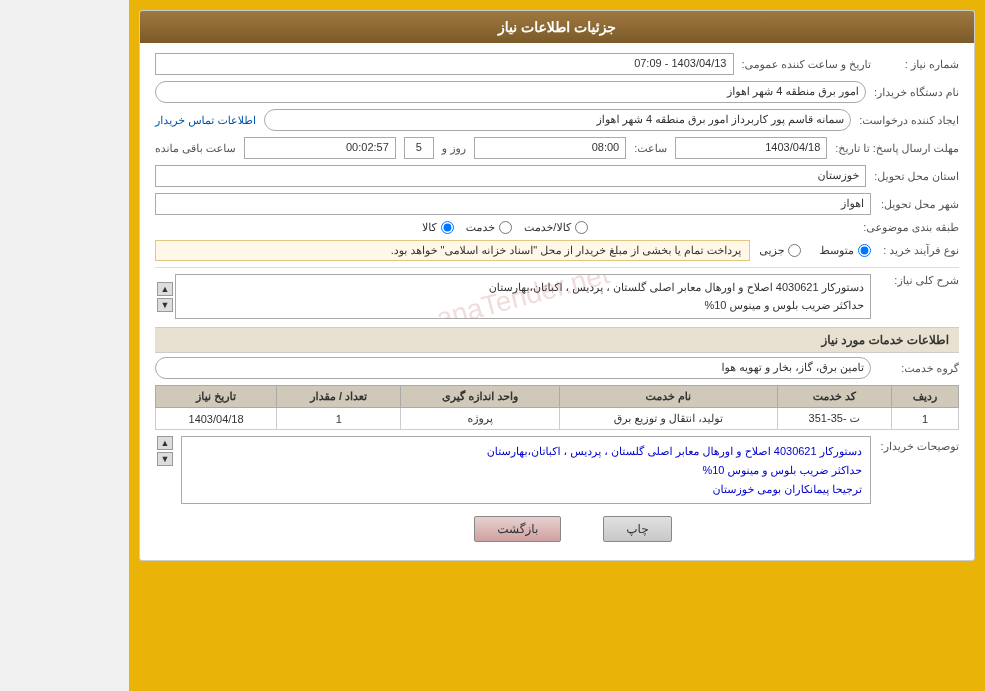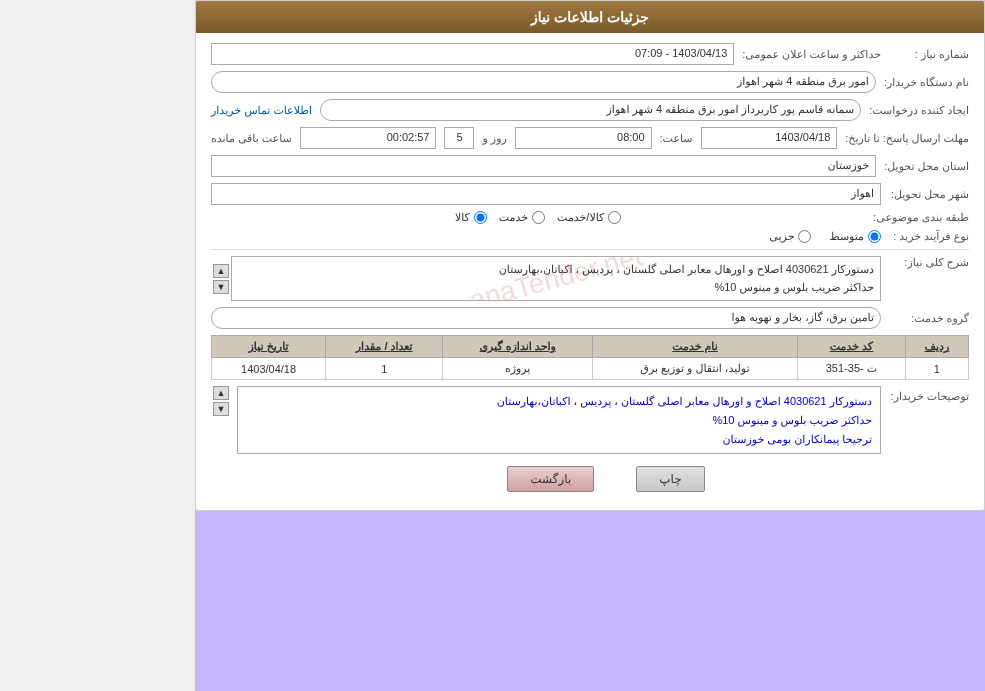--- a/index.html
+++ b/index.html
@@ -5,23 +5,24 @@
     * { box-sizing: border-box; margin: 0; padding: 0; }
     body {
       font-family: Tahoma, Arial, sans-serif;
       font-size: 12px;
       background: #f0f0f0;
       direction: rtl;
       color: #333;
     }
 
     .page-wrapper {
-      width: 790px;
+      width: 856px;
       min-height: 691px;
-      background: #c4b5fd;
+      background: #eab308;
+      padding: 10px;
     }
 
     .main-card {
       background: #fff;
       border: 1px solid #ccc;
       border-radius: 3px;
       overflow: hidden;
     }
 
     .card-header {
@@ -143,21 +144,20 @@
       margin-top: 4px;
       font-size: 11px;
     }
 
     .services-table th {
       background: #d0c8b8;
       border: 1px solid #aaa;
       padding: 4px 6px;
       text-align: center;
       font-weight: bold;
-      text-decoration: underline;
     }
 
     .services-table td {
       border: 1px solid #ccc;
       padding: 4px 6px;
       text-align: center;
     }
 
     .services-table tr:nth-child(even) td {
       background: #f9f9f9;
@@ -253,21 +253,21 @@
   <div class="main-card">
 
     <div class="card-header">
       <span>جزئیات اطلاعات نیاز</span>
     </div>
 
     <div class="card-body">
 
       <div class="info-row">
         <span class="label">شماره نیاز :</span>
-        <span class="label">حداکثر و ساعت اعلان عمومی:</span>
+        <span class="label">تاریخ و ساعت کننده عمومی:</span>
         <div class="value-box medium">1403/04/13 - 07:09</div>
       </div>
 
       <div class="info-row">
         <span class="label">نام دستگاه خریدار:</span>
         <div class="value-box wide">امور برق منطقه 4 شهر اهواز</div>
       </div>
 
       <div class="info-row">
         <span class="label">ایجاد کننده درخواست:</span>
@@ -317,39 +317,43 @@
       <div class="info-row">
         <span class="label">نوع فرآیند خرید :</span>
         <label class="radio-item" style="margin-left:10px;">
           <input type="radio" name="process" checked="" style="">
           <span>متوسط</span>
         </label>
         <label class="radio-item" style="margin-left:1px;">
           <input type="radio" name="process" style="">
           <span>جزیی</span>
         </label>
+        <span class="note-box">پرداخت تمام یا بخشی از مبلغ خریدار از محل "اسناد خزانه اسلامی" خواهد بود.</span>
       </div>
 
       <hr class="divider">
 
       <div class="info-row" style="align-items:flex-start;">
         <span class="label">شرح کلی نیاز:</span>
         <div style="display:flex;flex:1;gap:2px;">
           <div class="description-box watermark-area">
             <span style="white-space:pre-line;">دستورکار 4030621 اصلاح و اورهال معابر اصلی گلستان ، پردیس ، اکباتان،بهارستان
 حداکثر ضریب بلوس و مینوس 10%</span>
             <div class="watermark">anaTender.net</div>
           </div>
           <div class="scroll-arrows">
             <div class="scroll-btn">▲</div>
             <div class="scroll-btn">▼</div>
           </div>
         </div>
       </div>
 
+      <div class="section-header">
+        <span>اطلاعات خدمات مورد نیاز</span>
+      </div>
 
       <div class="info-row">
         <span class="label">گروه خدمت:</span>
         <div class="value-box wide">تامین برق، گاز، بخار و تهویه هوا</div>
       </div>
 
       <table class="services-table">
         <thead>
           <tr>
             <th>ردیف</th>

